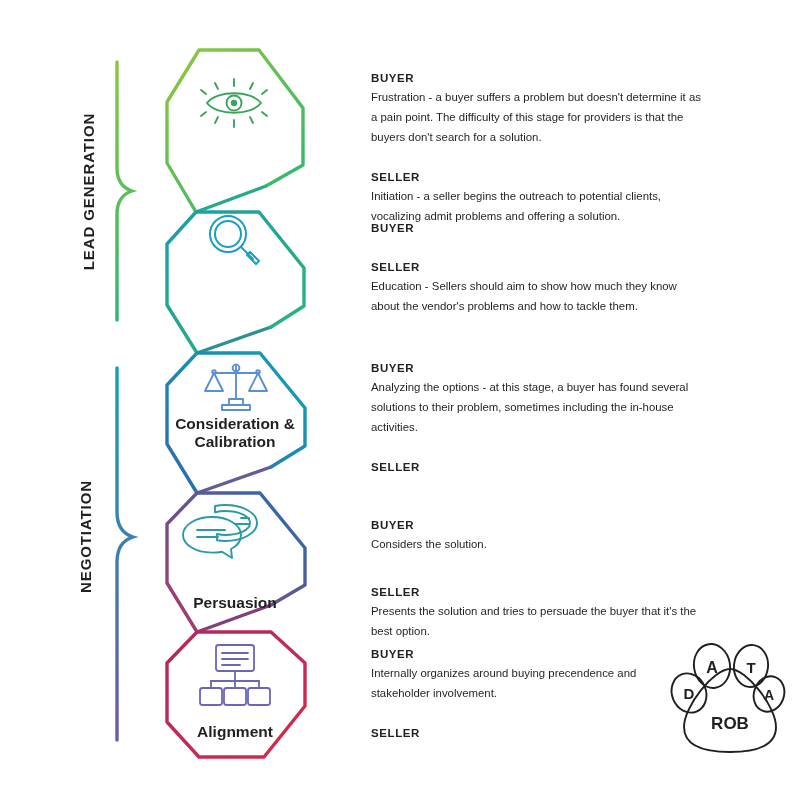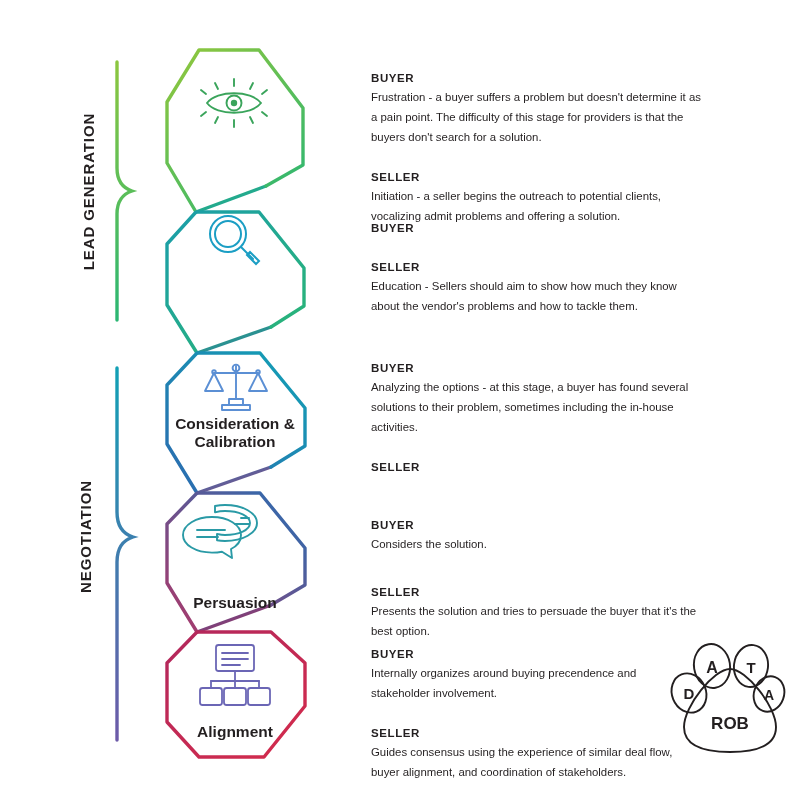--- a/index.html
+++ b/index.html
@@ -262,16 +262,15 @@
     <div class="gap" style="height:20px;"></div>
     <p class="role">SELLER</p>
     <p class="body-text">Presents the solution and tries to persuade the buyer that it's the best option.</p>
   </div>
 
   <div class="desc-block" style="left:371px;top:636px;width:320px;">
     <p class="role">BUYER</p>
     <p class="body-text">Internally organizes around buying precendence and stakeholder involvement.</p>
     <div class="gap"></div>
     <p class="role">SELLER</p>
-    <p class="body-text">Guides consensus using the experience of similar deal flow, buyer alignment, and coordination of stakeholders.</p>
   </div>
 
 </div>
 
 </body></html>

